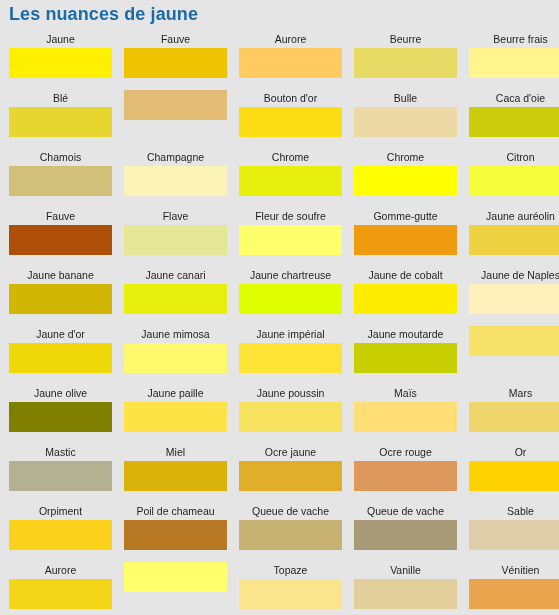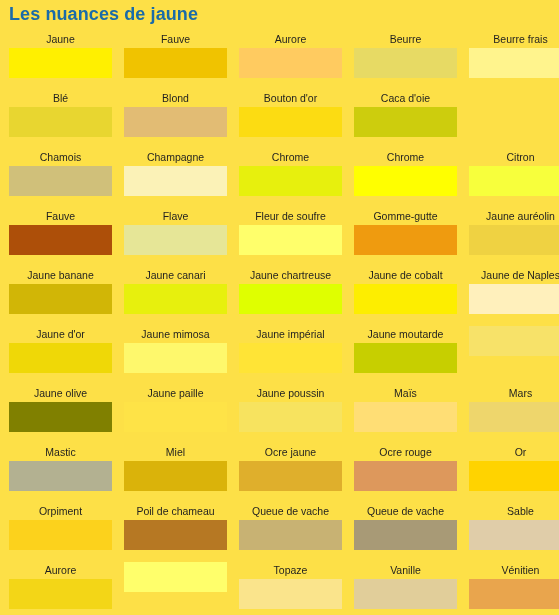--- a/index.html
+++ b/index.html
@@ -12,21 +12,21 @@
     width: 559px;
     height: 615px;
     font-family: "Liberation Sans", sans-serif;
     color: #222222;
     overflow: hidden;
   }
   #page {
     position: relative;
     width: 559px;
     height: 615px;
-    background: #fde047;
+    background: #e5e5e5;
   }
   #page-title {
     position: absolute;
     left: 9px;
     top: 2px;
     font-size: 18px;
     font-weight: 600;
     letter-spacing: 0.1px;
     color: #1a6ba8;
     line-height: 24px;
@@ -106,28 +106,31 @@
           <div class="swatch-label">Beurre frais</div>
           <div class="swatch-chip" style="background-color: rgb(255, 244, 141);"></div>
         </div>
       </div>
       <div class="palette-row">
         <div class="swatch-cell">
           <div class="swatch-label">Blé</div>
           <div class="swatch-chip" style="background-color: rgb(232, 214, 48);"></div>
         </div>
         <div class="swatch-cell">
-          <div class="swatch-label">Blond</div>
           <div class="swatch-chip" style="background-color: rgb(226, 188, 116);"></div>
         </div>
         <div class="swatch-cell">
           <div class="swatch-label">Bouton d'or</div>
           <div class="swatch-chip" style="background-color: rgb(252, 220, 18);"></div>
         </div>
         <div class="swatch-cell">
+          <div class="swatch-label">Bulle</div>
+          <div class="swatch-chip" style="background-color: rgb(237, 217, 163);"></div>
+        </div>
+        <div class="swatch-cell">
           <div class="swatch-label">Caca d'oie</div>
           <div class="swatch-chip" style="background-color: rgb(205, 205, 13);"></div>
         </div>
       </div>
       <div class="palette-row">
         <div class="swatch-cell">
           <div class="swatch-label">Chamois</div>
           <div class="swatch-chip" style="background-color: rgb(208, 192, 122);"></div>
         </div>
         <div class="swatch-cell">

